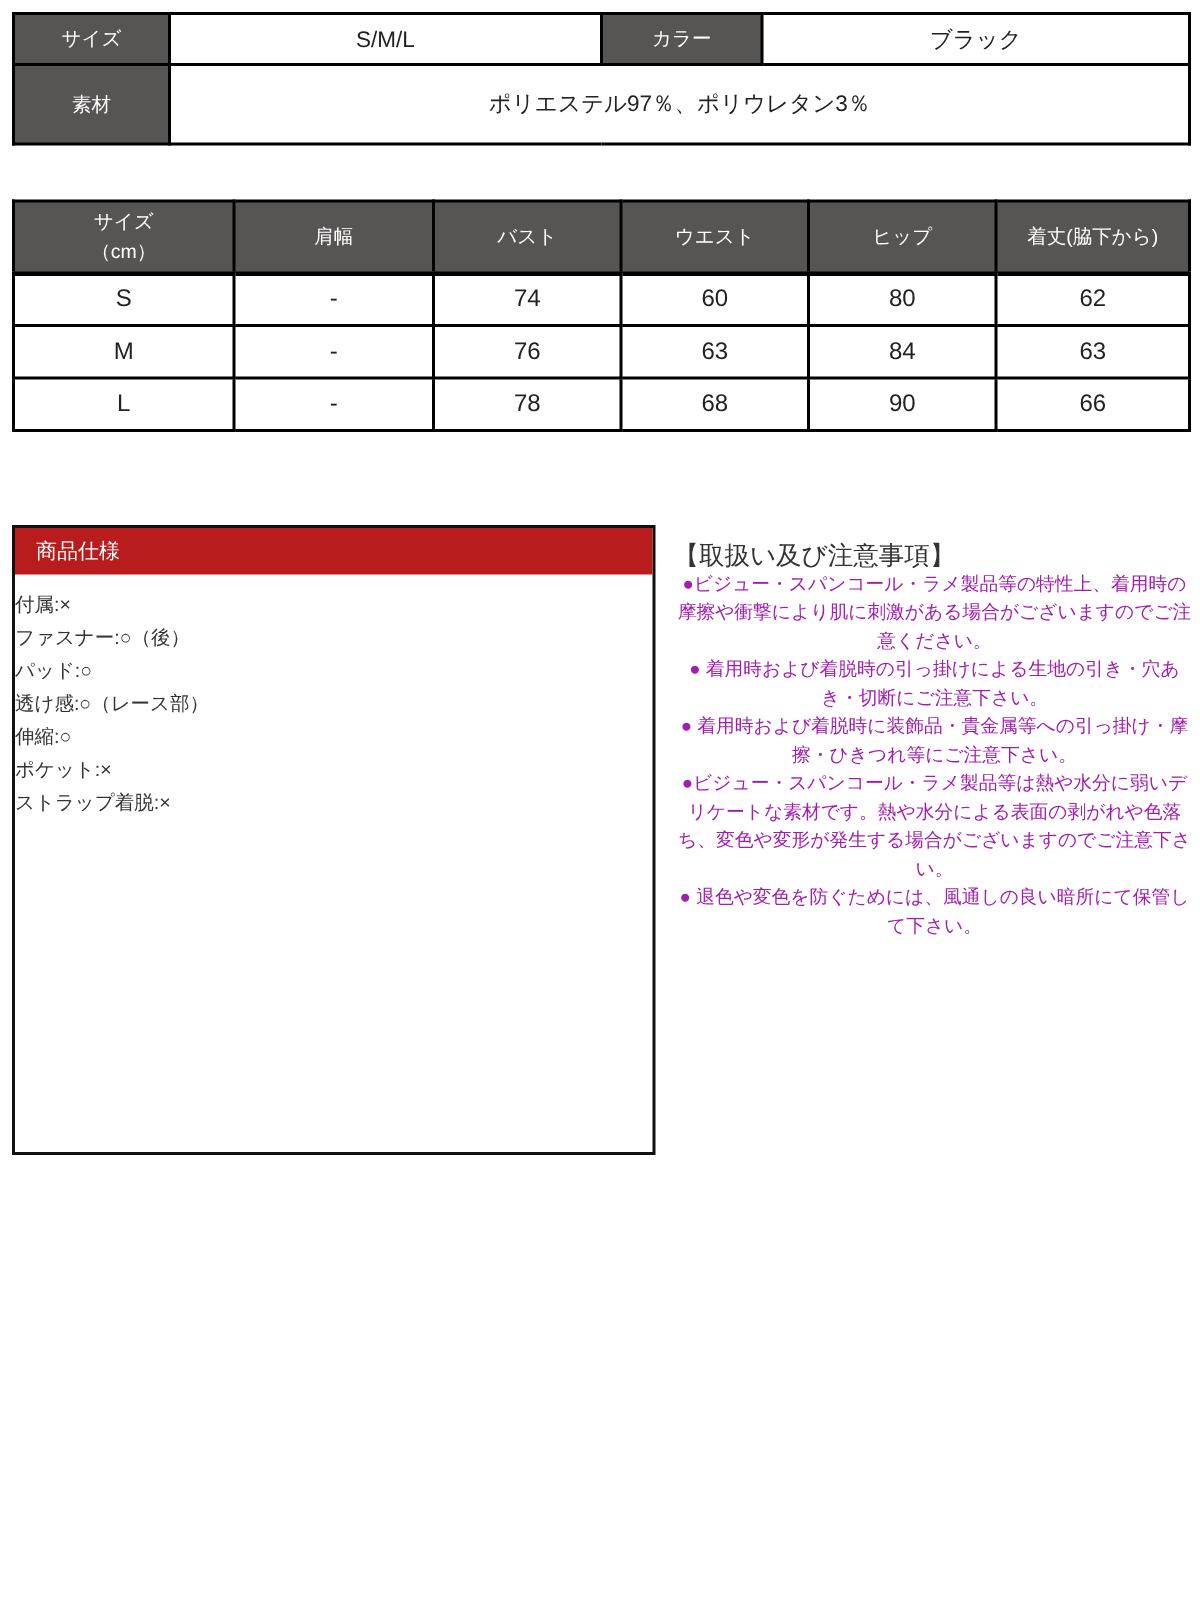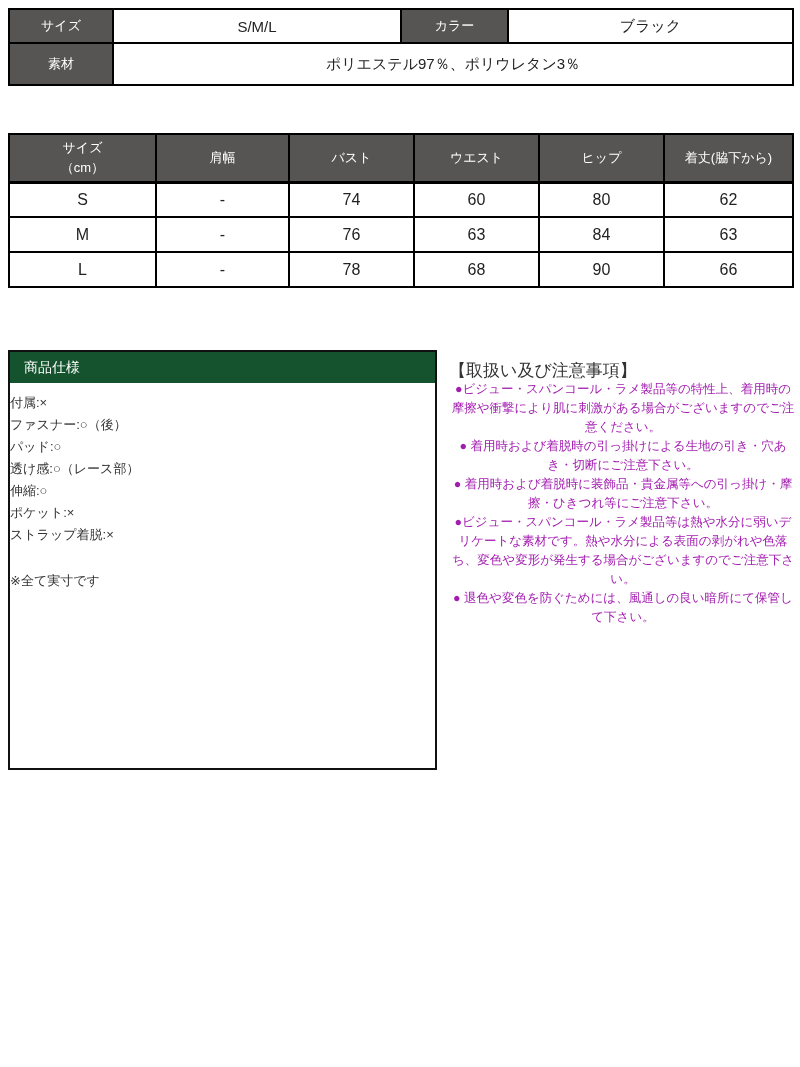--- a/index.html
+++ b/index.html
@@ -30,21 +30,21 @@
     vertical-align: middle;
   }
   .info-table th {
     background: #575454;
     color: #ffffff;
     font-weight: normal;
     font-size: 13px;
   }
   .info-table td { font-size: 15px; color: #222222; margin-left: 12px; }
   .info-table tr.r1 td, .info-table tr.r1 th { height: 34px; }
-  .info-table tr.r2 td, .info-table tr.r2 th { height: 42px; }
+  .info-table tr.r2 td, .info-table tr.r2 th { height: 53px; }
 
   
   .size-table {
     position: absolute; left: 8px; top: 133px;
     width: 784px;
     border: 2px solid #000;
     table-layout: fixed;
   }
   .size-table th, .size-table td {
     border: 2px solid #000;
@@ -67,21 +67,21 @@
   }
 
   
   .spec-box {
     position: absolute; left: 8px; top: 350px;
     width: 429px; height: 420px;
     border: 2px solid #111111;
     background: #ffffff;
   }
   .spec-box-header {
-    background: #14532d;
+    background: #b91c1c;
     color: #ffffff;
     font-size: 14px;
     height: 31px;
     line-height: 31px;
     padding-left: 14px;
   }
   .spec-box-body { padding: 9px 0; }
   .spec-item {
     font-size: 13px;
     line-height: 22px;
@@ -191,21 +191,20 @@
   <div class="spec-box">
     <div class="spec-box-header">商品仕様</div>
     <div class="spec-box-body">
       <div class="spec-item">付属:×</div>
       <div class="spec-item">ファスナー:○（後）</div>
       <div class="spec-item">パッド:○</div>
       <div class="spec-item">透け感:○（レース部）</div>
       <div class="spec-item">伸縮:○</div>
       <div class="spec-item">ポケット:×</div>
       <div class="spec-item">ストラップ着脱:×</div>
-      <div class="spec-note">※全て実寸です</div>
     </div>
   </div>
 
   <div class="notes">
     <div class="notes-title">【取扱い及び注意事項】</div>
     <p>●ビジュー・スパンコール・ラメ製品等の特性上、着用時の摩擦や衝撃により肌に刺激がある場合がございますのでご注意ください。</p>
     <p>● 着用時および着脱時の引っ掛けによる生地の引き・穴あき・切断にご注意下さい。</p>
     <p>● 着用時および着脱時に装飾品・貴金属等への引っ掛け・摩擦・ひきつれ等にご注意下さい。</p>
     <p>●ビジュー・スパンコール・ラメ製品等は熱や水分に弱いデリケートな素材です。熱や水分による表面の剥がれや色落ち、変色や変形が発生する場合がございますのでご注意下さい。</p>
     <p>● 退色や変色を防ぐためには、風通しの良い暗所にて保管して下さい。</p>

